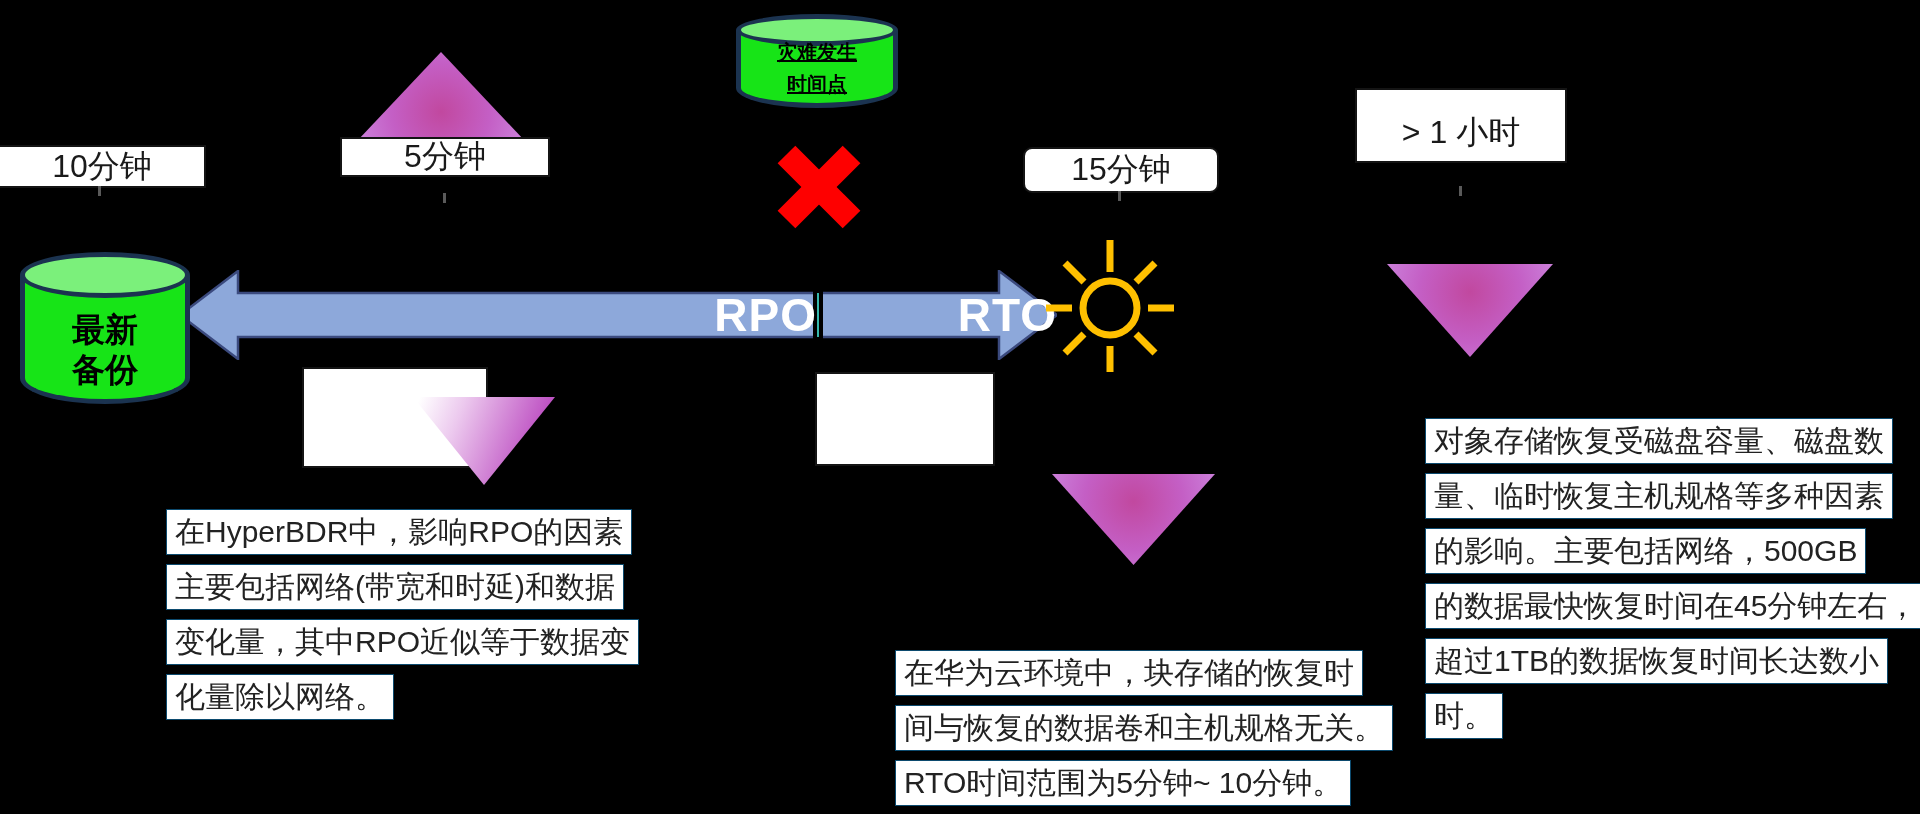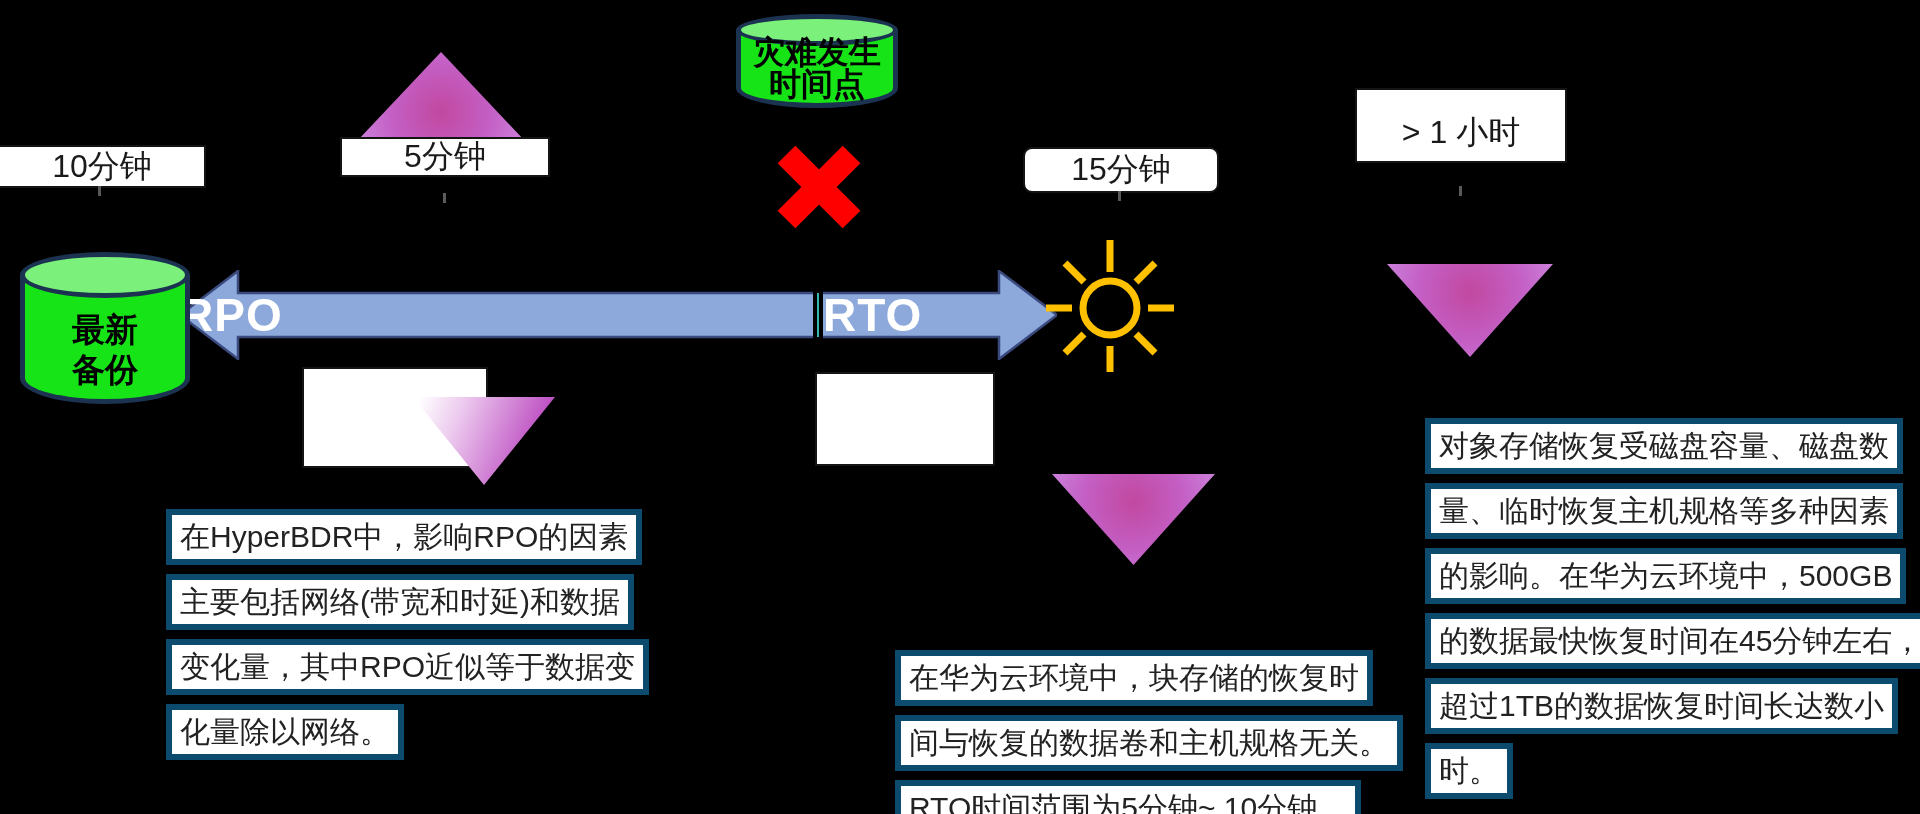--- a/index.html
+++ b/index.html
@@ -36,26 +36,26 @@
   .cyl .cyl-text{position:absolute;left:0;width:100%;text-align:center;font-weight:bold;color:#000;z-index:3;}
 
   
   .cross{position:absolute;z-index:4;}
   .cross .bar{position:absolute;top:50%;left:50%;width:92px;height:25px;background:#fe0000;}
   .cross .bar.a{transform:translate(-50%,-50%) rotate(45deg);}
   .cross .bar.b{transform:translate(-50%,-50%) rotate(-45deg);}
 
   
   .arrow-wrap{position:absolute;left:180px;top:270px;width:877px;height:90px;z-index:1;}
-  .arrow-label{position:absolute;color:#fff;font-weight:bold;font-size:46px;text-align:left;
+  .arrow-label{position:absolute;color:#fff;font-weight:bold;font-size:46px;text-align:right;
                line-height:48px;z-index:2;letter-spacing:1px;}
 
   
   .note{position:absolute;z-index:6;}
-  .note .line{display:table;background:#fff;border:6px solid #0c4a6e;color:#222;
+  .note .line{display:table;background:#fff;border:1px solid #0c4a6e;color:#222;
               font-size:30px;line-height:40px;padding:2px 8px;margin-bottom:9px;white-space:nowrap;}
 
   .sun{position:absolute;z-index:5;}
 </style>
 </head>
 <body>
 
 <div class="stage">
 
   <div class="label-box" style="left:-2px;top:145px;width:208px;height:43px;">
@@ -76,21 +76,21 @@
   <div class="tick" style="left:1118px;top:191px;"></div>
 
   <div class="label-box bottom-text" style="left:1355px;top:88px;width:212px;height:75px;">
     <span>&gt; 1 小时</span>
   </div>
   <div class="tick" style="left:1459px;top:186px;"></div>
 
   <div class="cyl" style="left:736px;top:14px;width:162px;height:94px;">
     <div class="cyl-body" style="top:16px;border-radius:0 0 50% 50% / 0 0 20px 20px;"></div>
     <div class="cyl-top" style="height:32px;"></div>
-    <div class="cyl-text" style="top:22px;font-size:32px;line-height:32px;">
+    <div class="cyl-text" style="top:22px;font-size:20px;line-height:32px;text-decoration:underline;">
       <div>灾难发生</div>
       <div>时间点</div>
     </div>
   </div>
 
   <div class="cross" style="left:780px;top:150px;width:78px;height:74px;">
     <div class="bar a"></div>
     <div class="bar b"></div>
   </div>
 
@@ -146,19 +146,19 @@
 
   <div class="note" style="left:895px;top:650px;">
     <div class="line">在华为云环境中，块存储的恢复时</div>
     <div class="line">间与恢复的数据卷和主机规格无关。</div>
     <div class="line">RTO时间范围为5分钟~ 10分钟。</div>
   </div>
 
   <div class="note" style="left:1425px;top:418px;">
     <div class="line">对象存储恢复受磁盘容量、磁盘数</div>
     <div class="line">量、临时恢复主机规格等多种因素</div>
-    <div class="line">的影响。在华为云环境中，500GB</div>
+    <div class="line">的影响。主要包括网络，500GB</div>
     <div class="line">的数据最快恢复时间在45分钟左右，</div>
     <div class="line">超过1TB的数据恢复时间长达数小</div>
     <div class="line">时。</div>
   </div>
 
 </div>
 
 </body></html>

